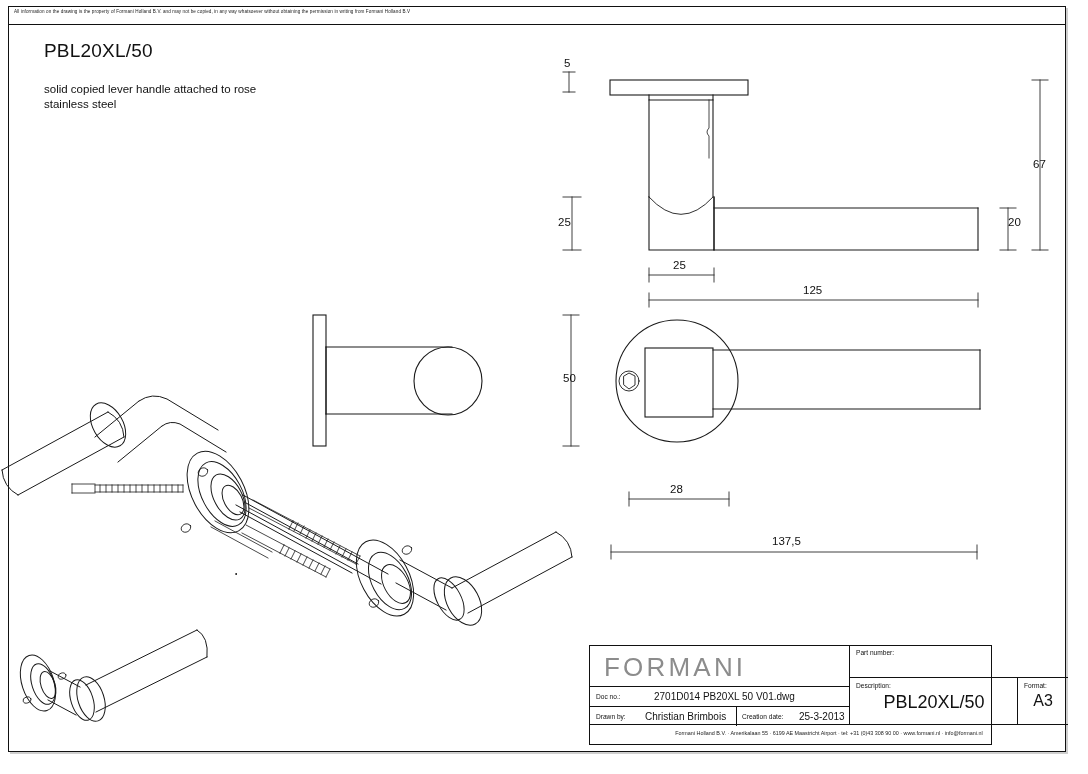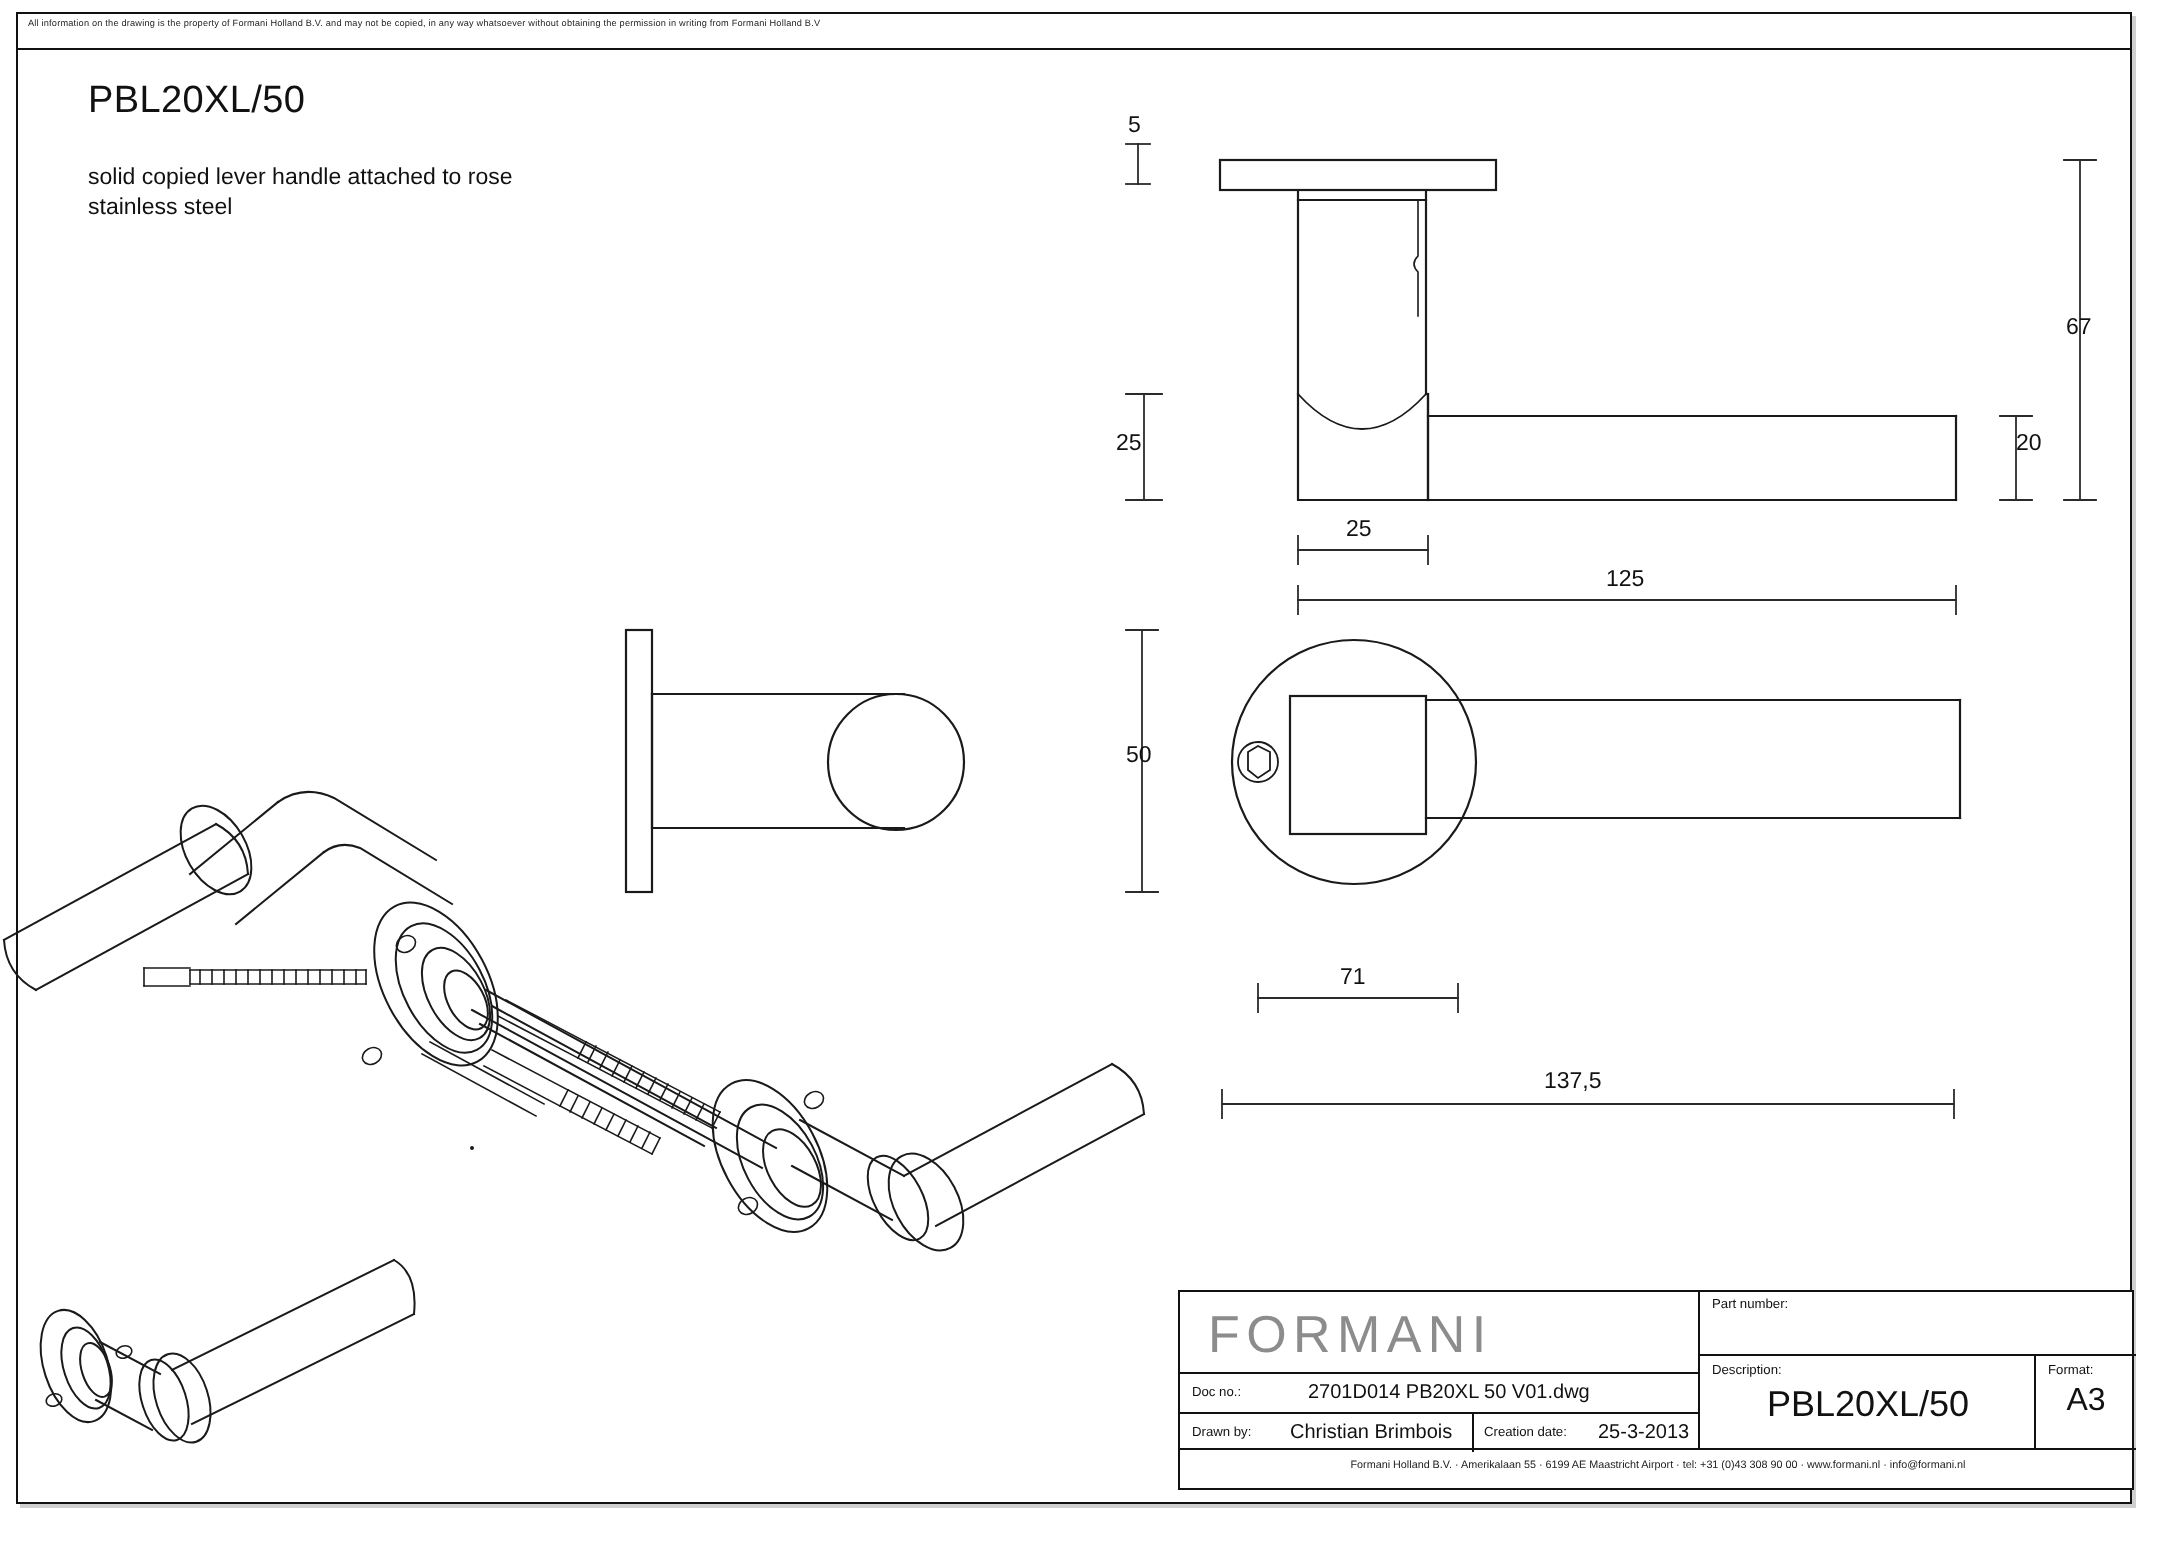--- a/index.html
+++ b/index.html
@@ -20,21 +20,21 @@
   .doc-title{position:absolute;left:44px;top:40px;font-size:19px;letter-spacing:.2px;color:#111;}
   .doc-desc{position:absolute;left:44px;top:82px;font-size:11.5px;line-height:15px;color:#111;}
 
   
   .tech{position:absolute;left:0;top:0;width:1088px;height:774px;overflow:visible;}
 
   
   .dim{position:absolute;font-size:11.5px;color:#111;white-space:nowrap;}
 
   
-  .tb{position:absolute;left:589px;top:645px;width:478px;height:100px;
+  .tb{position:absolute;left:589px;top:645px;width:403px;height:100px;
       border:1.4px solid #111;box-sizing:border-box;background:#fff;}
   .tb-left{position:absolute;left:0;top:0;width:260px;height:79px;box-sizing:border-box;
            border-right:1.4px solid #111;border-bottom:1.4px solid #111;}
   .tb-logo{position:absolute;left:14px;top:6px;width:200px;height:34px;
            font-size:26px;letter-spacing:3.2px;color:#8c8c8c;font-weight:300;}
   .tb-row{position:absolute;left:0;box-sizing:border-box;border-top:1.4px solid #111;
           width:260px;height:20px;}
   .tb-row.r1{top:40px;}
   .tb-row.r2{top:60px;text-align:center;}
   .lbl{position:absolute;font-size:6.6px;color:#111;top:6px;}
@@ -298,21 +298,21 @@
     </g>
   </svg>
 
   <div class="dim" style="left:564px;top:57px;">5</div>
   <div class="dim" style="left:558px;top:216px;">25</div>
   <div class="dim" style="left:673px;top:259px;">25</div>
   <div class="dim" style="left:1008px;top:216px;">20</div>
   <div class="dim" style="left:1033px;top:158px;">67</div>
   <div class="dim" style="left:803px;top:284px;">125</div>
   <div class="dim" style="left:563px;top:372px;">50</div>
-  <div class="dim" style="left:670px;top:483px;">71</div>
+  <div class="dim" style="left:670px;top:483px;">28</div>
   <div class="dim" style="left:772px;top:535px;">137,5</div>
 
   <div class="tb">
 
     <div class="tb-left">
       <div class="tb-logo">FORMANI</div>
 
       <div class="tb-row r1">
         <span class="lbl" style="left:6px;">Doc no.:</span>
         <span class="val" style="left:64px;">2701D014 PB20XL 50 V01.dwg</span>

